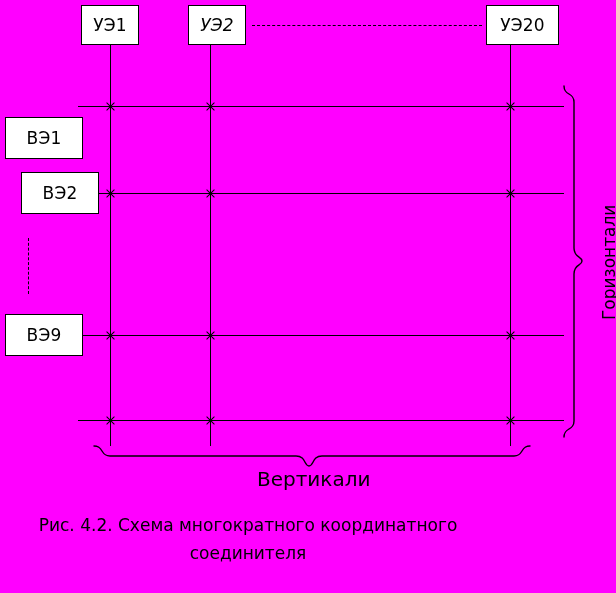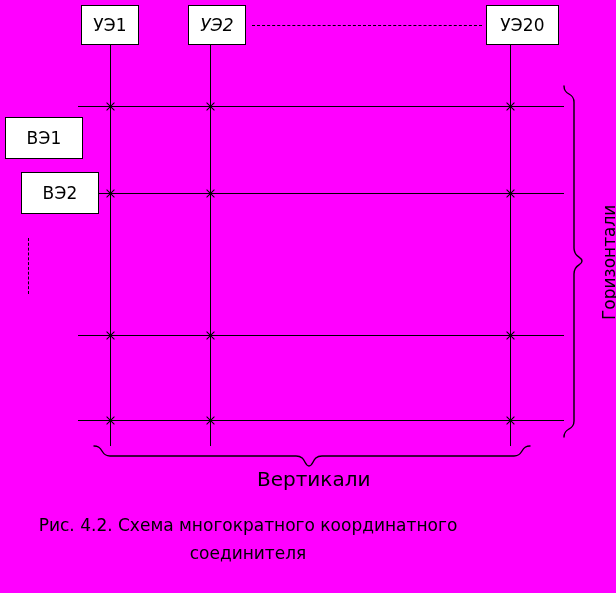--- a/index.html
+++ b/index.html
@@ -152,20 +152,23 @@
   <div class="box vbox" style="left:486px; top:5px; width:73px;">
     <span>УЭ20</span>
   </div>
 
   <div class="box hbox" style="left:5px; top:85px;margin-top:32px;">
     <span>ВЭ1</span>
   </div>
   <div class="box hbox" style="left:21px; top:172px;">
     <span>ВЭ2</span>
   </div>
+  <div class="box hbox" style="left:5px; top:314px;">
+    <span>ВЭ9</span>
+  </div>
 
   <svg class="brace-right" style="left:562px; top:84px;" width="22" height="355" viewBox="0 0 22 355" fill="none">
     <path d="M2 86 C2 86 2 90 8 90 L8 90 C14 90 14 94 14 94 L14 94" stroke="#000000" stroke-width="0" fill="none"></path>
     <path d="M1 88 C8 88 2 92 10 92" stroke="#000000" stroke-width="0" fill="none"></path>
     <path d="M2 2 C2 12 12 8 12 18 L12 164 C12 174 20 172 20 177 C20 182 12 180 12 190 L12 337 C12 347 2 343 2 353" stroke="#000000" stroke-width="1.4" fill="none" stroke-linecap="round"></path>
   </svg>
   <div class="label-vert" style="left:599px; top:320px;">Горизонтали</div>
 
   <svg class="brace-bottom" style="left:92px; top:444px;" width="440" height="26" viewBox="0 0 440 26" fill="none">
     <path d="M2 2 C12 2 8 12 18 12 L204 12 C214 12 212 22 217 22 C222 22 220 12 230 12 L422 12 C432 12 428 2 438 2" stroke="#000000" stroke-width="1.4" fill="none" stroke-linecap="round"></path>

